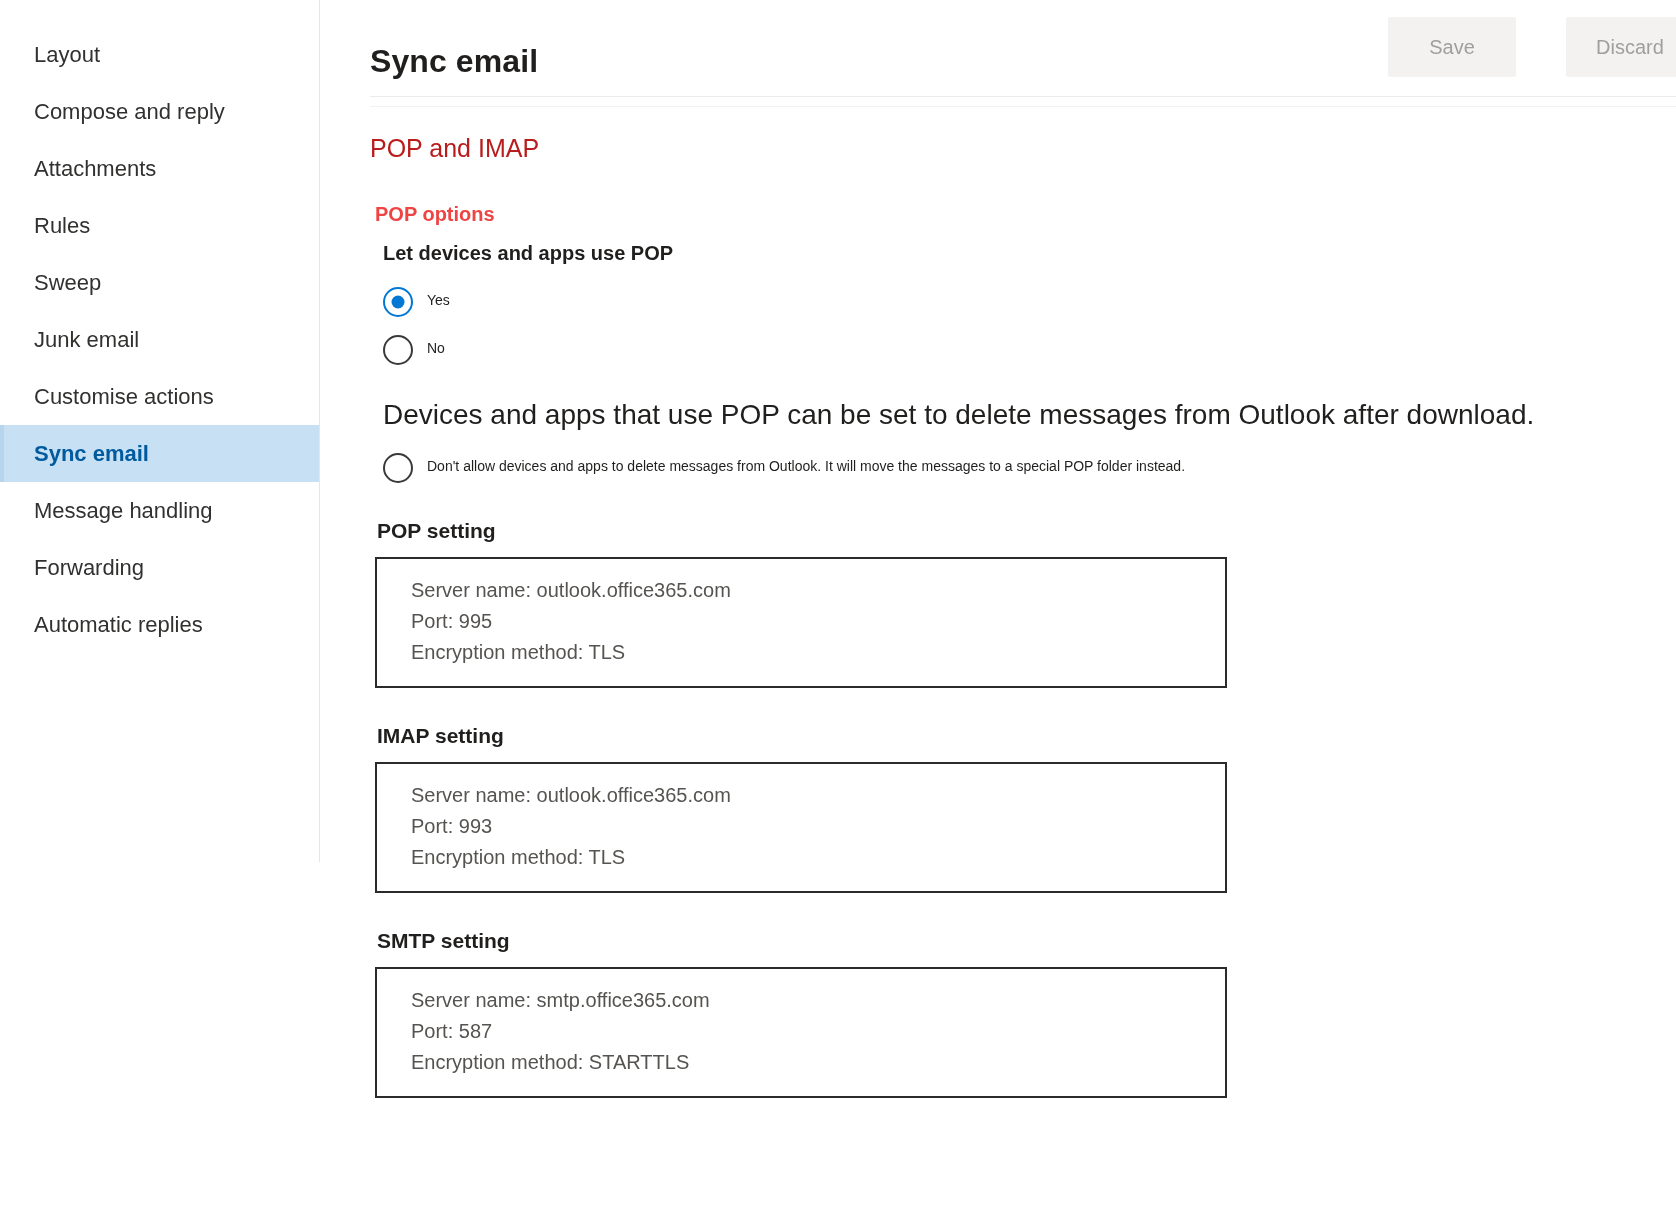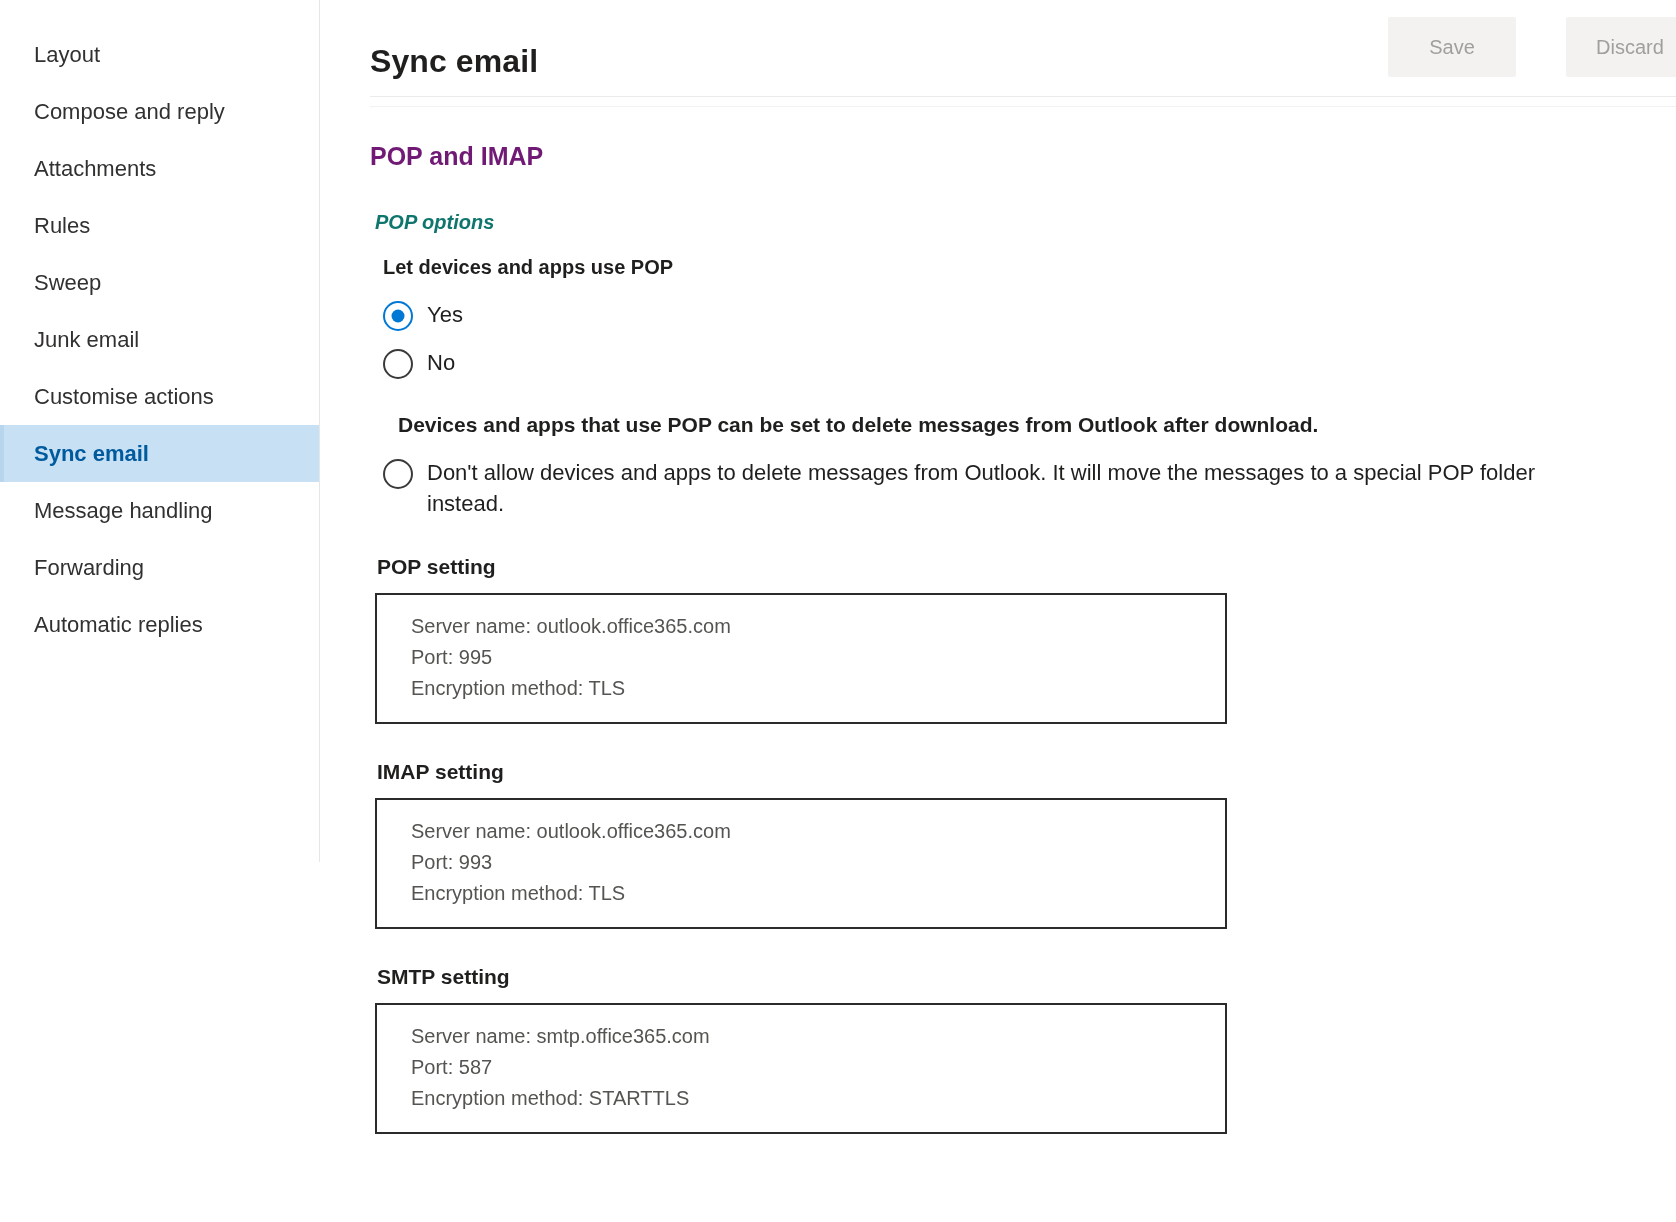--- a/index.html
+++ b/index.html
@@ -118,35 +118,34 @@
     background: #f3f2f1;
   }
 
   .content {
     padding-left: 50px;
     padding-top: 30px;
   }
 
   .section-title {
     font-size: 25px;
-    font-weight: 700;
-    color: #701a75;
-    margin: 16px 0 40px 0;
+    font-weight: 400;
+    color: #b91c1c;
+    margin: 8px 0 40px 0;
   }
 
   .sub-block {
     padding-left: 5px;
   }
 
   .sub-title {
     font-size: 20px;
     font-weight: 600;
-    color: #0f766e;
-    margin-bottom: 22px;
-    font-style: italic;
+    color: #ef4444;
+    margin-bottom: 16px;
   }
 
   .group-label {
     font-size: 20px;
     font-weight: 600;
     color: #201f1e;
     margin-bottom: 20px;
     padding-left: 8px;
   }
 
@@ -181,31 +180,31 @@
     left: 50%;
     top: 50%;
     transform: translate(-50%, -50%);
     width: 13px;
     height: 13px;
     border-radius: 50%;
     background: #0078d4;
   }
 
   .radio-label {
-    font-size: 22px;
+    font-size: 14px;
     color: #201f1e;
     line-height: 31px;
     max-width: 1160px;
   }
 
   .statement {
-    font-size: 21px;
-    font-weight: 700;
-    color: #201f1e;
-    margin: 34px 0 20px 23px;
+    font-size: 28px;
+    font-weight: 400;
+    color: #201f1e;
+    margin: 34px 0 20px 8px;
   }
 
   .setting-block {
     margin-top: 36px;
   }
 
   .setting-label {
     font-size: 21px;
     font-weight: 600;
     color: #201f1e;

